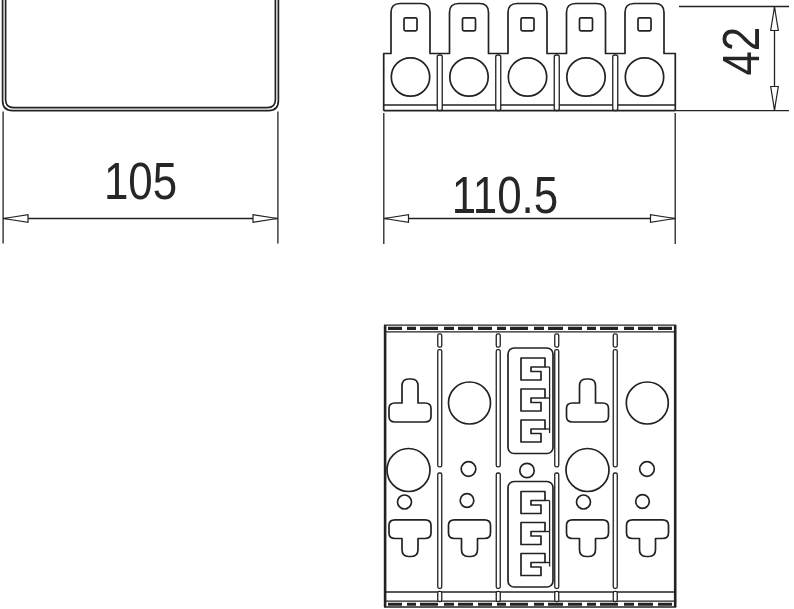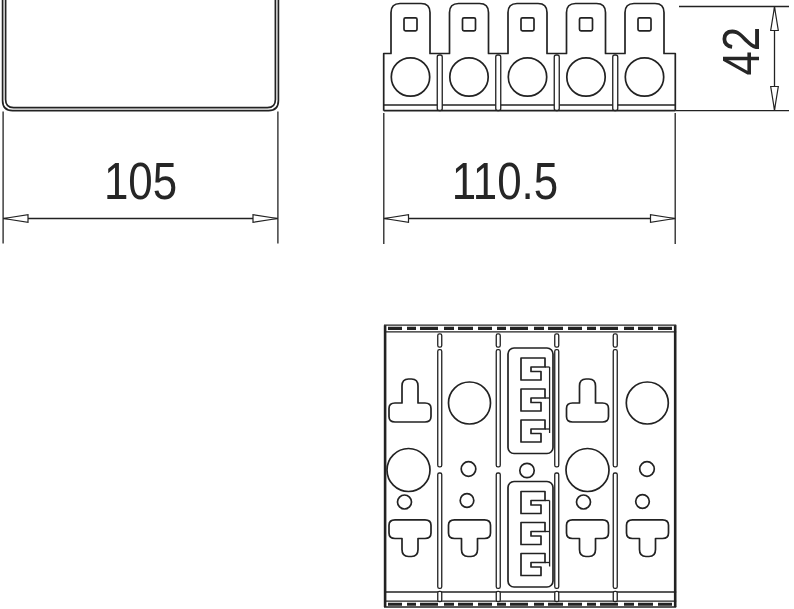--- a/index.html
+++ b/index.html
@@ -136,21 +136,21 @@
           <path d="M521,553.5 L545,553.5 L545,562.5 L531,562.5 L531,567 L541,567 L541,575.5 L521,575.5 Z" class="ln"></path>
           <line x1="545" y1="562.5" x2="549.6" y2="562.5" class="lnt"></line>
         </g>
     </g>
   </svg>
 
   <div class="dim-label" style="left:3px; top:156px; width:275px;">
     <span class="squeeze">105</span>
   </div>
 
-  <div class="dim-label" style="left:383px; top:156px; width:244px;">
+  <div class="dim-label" style="left:383px; top:170px; width:244px;">
     <span class="squeeze">110.5</span>
   </div>
 
   <div class="dim-label vertical" style="left:696px; top:26px; width:90px; height:51px;">
     <span class="squeeze">42</span>
   </div>
 
 </div>
 
 </body></html>

